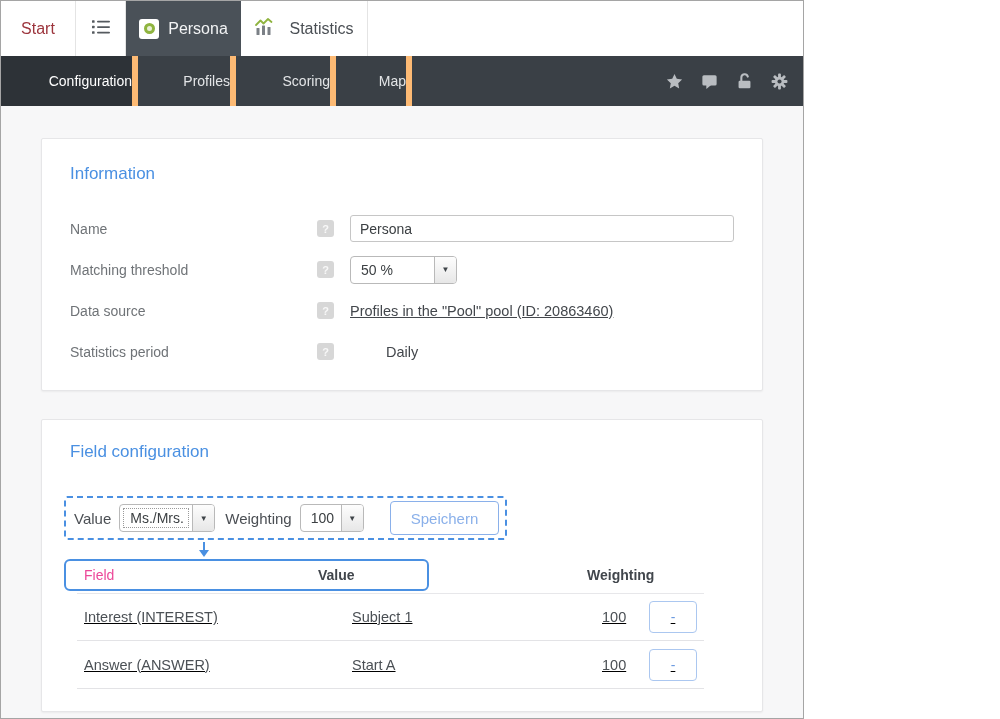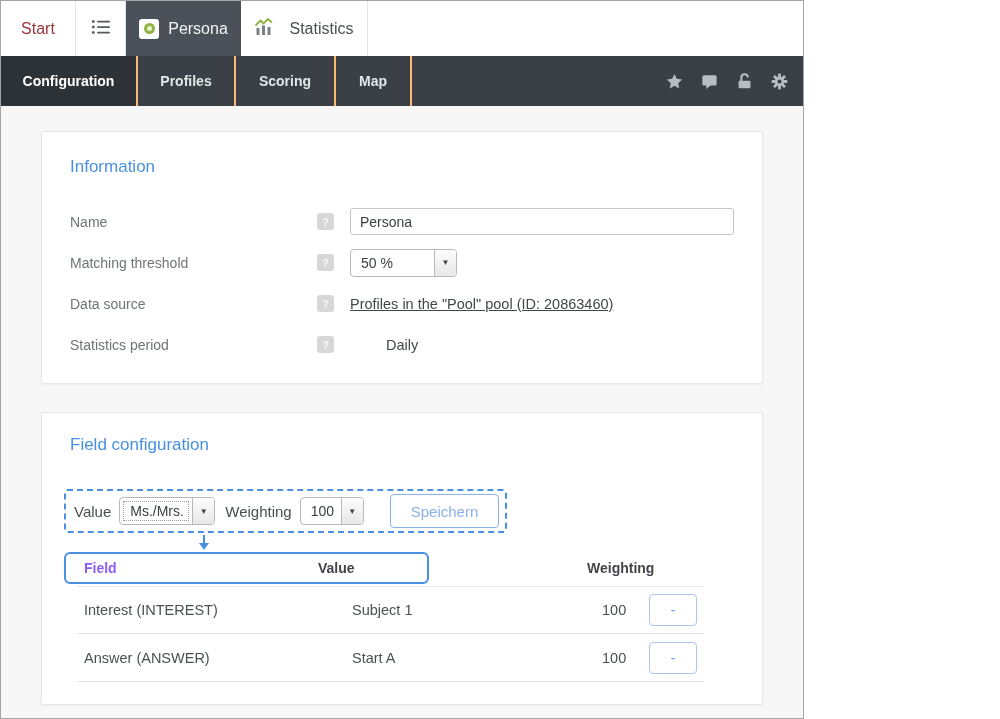--- a/index.html
+++ b/index.html
@@ -12,32 +12,32 @@
   .toptab { display:flex; align-items:center; justify-content:center; font-size:16px; color:#4a4f54; border-right:1px solid #e4e4e4; cursor:default; }
   .tab-start { width:75px; color:#9c343c; }
   .tab-list { width:50px; }
   .tab-persona { width:115px; background:#4a5158; color:#f2f3f4; border-right:none; gap:9px; }
   .tab-statistics { width:127px; gap:15px; }
   .persona-icon { width:20px; height:20px; background:#ffffff; border-radius:3px; display:flex; align-items:center; justify-content:center; }
   .persona-icon .ring { width:11px; height:11px; border:3px solid #8fb43f; border-radius:50%; background:#e8f0d6; }
 
   
   .navbar { height:50px; background:#3a4046; display:flex; align-items:stretch; }
-  .navitem { display:flex; align-items:center; justify-content:center; color:#e3e5e7; font-size:14px; font-weight:bold; border-right:2px solid #fdba74; cursor:default; }
+  .navitem { display:flex; align-items:center; justify-content:flex-end; color:#e3e5e7; font-size:14px; font-weight:normal; border-right:6px solid #fdba74; cursor:default; }
   .navitem.active { background:#2d3237; color:#ffffff; }
   .nav-config { width:137px; }
   .nav-profiles { width:98px; }
   .nav-scoring { width:100px; }
   .nav-map { width:76px; }
   .nav-spacer { flex:1; }
   .nav-icons { display:flex; align-items:center; gap:16px; padding-right:14px; }
   .nav-icons svg { display:block; }
 
   
-  .content { padding:25px 40px 0; }
+  .content { padding:32px 40px 0; }
   .panel { background:#ffffff; border:1px solid #e6e6e8; border-radius:2px; box-shadow:0 1px 2px rgba(0,0,0,0.05); }
   .panel-title { padding:25px 28px 0; color:#4a90e2; font-size:17px; }
   .panel + .panel { margin-top:28px; }
 
   
   .info-rows { padding:24px 28px 18px; }
   .info-row { display:flex; align-items:center; height:41px; }
   .info-label { width:247px; color:#6f7377; font-size:14px; }
   .help { width:17px; height:17px; background:#d7d7d7; border-radius:3px; color:#f8f8f8; font-size:11px; font-weight:bold; display:flex; align-items:center; justify-content:center; flex:0 0 auto; }
   .info-field { margin-left:16px; flex:1; display:flex; align-items:center; }
@@ -55,25 +55,25 @@
   .fc-editor .editor-label { font-size:15px; color:#4b4f54; padding-left:2px; }
   .w-ms { width:72px; }
   .w-num { width:40px; }
   .save-btn { background:#ffffff; border:1px solid #8ab0ea; border-radius:4px; color:#8ab0ea; font-size:15px; font-family:inherit; height:34px; padding:0 20px; margin-left:18px; cursor:pointer; }
   .drop-arrow { width:12px; margin-left:134px; margin-top:2px; display:flex; flex-direction:column; align-items:center; }
   .drop-arrow .stem { width:0; height:8px; border-left:2px dashed #4a90e2; }
   .drop-arrow .head { width:0; height:0; border-left:5px solid transparent; border-right:5px solid transparent; border-top:7px solid #4a90e2; }
 
   .fc-header { position:relative; margin-top:2px; height:32px; }
   .fc-header-box { position:absolute; left:0; top:0; width:365px; height:32px; border:2px solid #4a90e2; border-radius:6px; background:#fff; display:flex; align-items:center; }
-  .fc-header-box .h-field { padding-left:18px; width:252px; font-size:14px; font-weight:bold; color:#8b5cf6; }
+  .fc-header-box .h-field { padding-left:18px; width:252px; font-size:14px; font-weight:normal; color:#ec4899; }
   .fc-header-box .h-value { font-size:14px; font-weight:bold; color:#41464c; }
   .h-weighting { position:absolute; left:523px; top:0; height:32px; display:flex; align-items:center; font-size:14px; font-weight:bold; color:#41464c; }
 
-  .fc-rows { margin:2px 36px 0 13px; }
+  .fc-rows { margin:2px 36px 0 13px;text-decoration:underline; }
   .fc-row { display:flex; align-items:center; height:48px; border-bottom:1px solid #e3e3e6; padding-left:7px; }
   .fc-row:first-child { border-top:1px solid #e7e7ea; }
   .cell-field { width:252px; font-size:14.5px; color:#4b5055; }
   .cell-value { width:250px; font-size:14.5px; color:#4b5055;margin-left:16px; }
   .cell-weight { flex:1; font-size:14.5px; color:#4b5055; }
   .minus-btn { width:48px; height:32px; margin-right:7px; background:#fff; border:1px solid #abc7f0; border-radius:4px; color:#6d9be0; font-size:14px; font-family:inherit; cursor:pointer; }
 </style>
 </head>
 <body>
 

